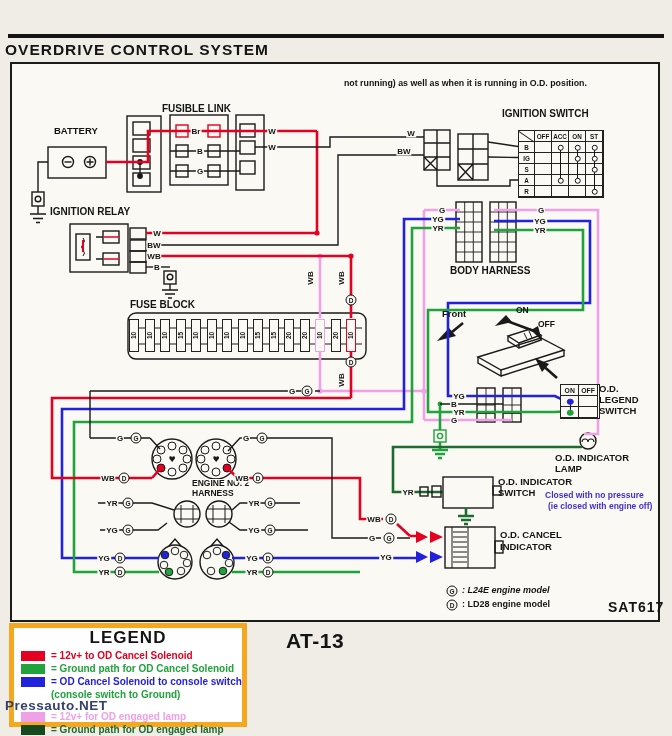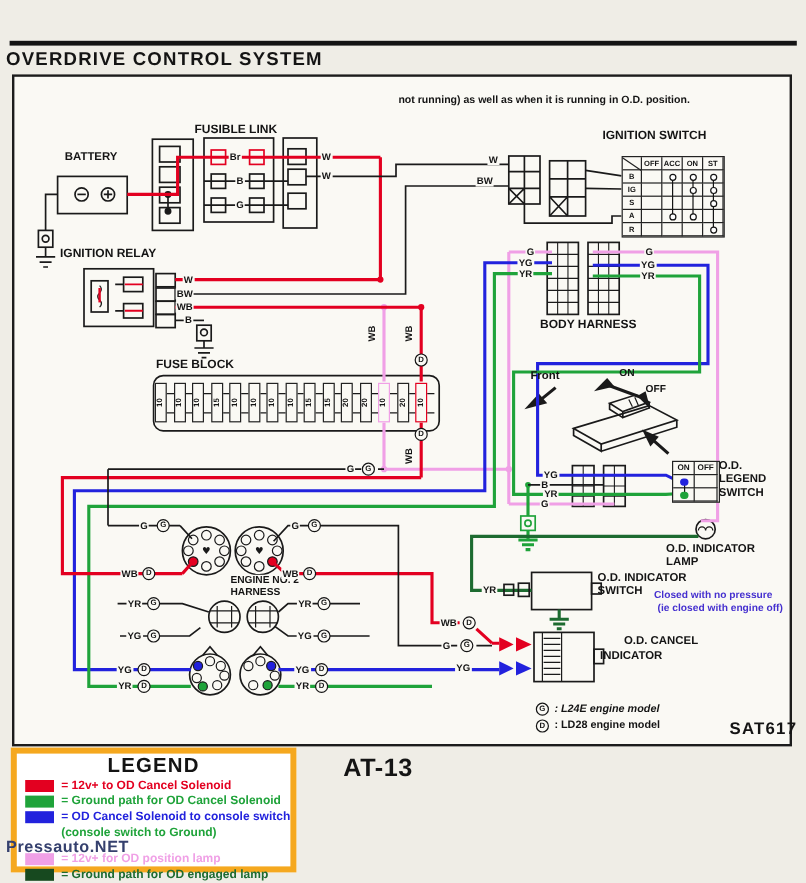--- a/index.html
+++ b/index.html
@@ -249,40 +249,40 @@
 
     <text x="172" y="462" font-size="8" text-anchor="middle" fill="#1a1a1a" font-family="DejaVu Sans">♥</text>
     <text x="216" y="462" font-size="8" text-anchor="middle" fill="#1a1a1a" font-family="DejaVu Sans">♥</text>
 
     <g stroke="#1a1a1a" fill="none" stroke-width="1.4">
       <rect x="420" y="487" width="8" height="9"></rect>
         <rect x="432" y="486" width="9" height="11"></rect>
     </g>
   </svg>
 
-  <div class="lbl" style="left:332px;top:79px;font-size:8.8px;z-index:3;text-align:right;">not running) as well as when it is running in O.D. position.</div>
+  <div class="lbl" style="left:344px;top:79px;font-size:8.8px;z-index:3;text-align:right;">not running) as well as when it is running in O.D. position.</div>
 
   <div class="lbl" style="left:54px;top:126px;font-size:9.5px;z-index:3;">BATTERY</div>
   <div class="lbl" style="left:162px;top:104px;font-size:10px;z-index:3;">FUSIBLE LINK</div>
   <div class="lbl" style="left:502px;top:109px;font-size:10px;z-index:3;">IGNITION SWITCH</div>
   <div class="lbl" style="left:50px;top:207px;font-size:10px;z-index:3;">IGNITION RELAY</div>
   <div class="lbl" style="left:130px;top:300px;font-size:10px;z-index:3;">FUSE BLOCK</div>
   <div class="lbl" style="left:450px;top:266px;font-size:10px;z-index:3;">BODY HARNESS</div>
   <div class="lbl" style="left:192px;top:479px;font-size:8.5px;z-index:3;background:var(--boxbg);">ENGINE NO. 2</div>
   <div class="lbl" style="left:192px;top:489px;font-size:8.5px;z-index:3;background:var(--boxbg);">HARNESS</div>
   <div class="lbl" style="left:599px;top:384px;font-size:9.5px;z-index:3;">O.D.</div>
   <div class="lbl" style="left:599px;top:395px;font-size:9.5px;z-index:3;">LEGEND</div>
   <div class="lbl" style="left:599px;top:406px;font-size:9.5px;z-index:3;">SWITCH</div>
   <div class="lbl" style="left:555px;top:453px;font-size:9.5px;z-index:3;">O.D. INDICATOR</div>
   <div class="lbl" style="left:555px;top:464px;font-size:9.5px;z-index:3;">LAMP</div>
   <div class="lbl" style="left:498px;top:477px;font-size:9.5px;z-index:3;">O.D. INDICATOR</div>
   <div class="lbl" style="left:498px;top:488px;font-size:9.5px;z-index:3;">SWITCH</div>
   <div class="lbl" style="left:545px;top:491px;font-size:8.5px;color:#4530cf;z-index:3;">Closed with no pressure</div>
   <div class="lbl" style="left:548px;top:502px;font-size:8.5px;color:#4530cf;z-index:3;">(ie closed with engine off)</div>
-  <div class="lbl" style="left:500px;top:530px;font-size:9.5px;z-index:3;margin-left:20px;">O.D. CANCEL</div>
+  <div class="lbl" style="left:500px;top:530px;font-size:9.5px;z-index:3;">O.D. CANCEL</div>
   <div class="lbl" style="left:500px;top:542px;font-size:9.5px;z-index:3;">INDICATOR</div>
   <div class="lbl" style="left:442px;top:309px;font-size:9.5px;z-index:3;">Front</div>
   <div class="lbl" style="left:516px;top:306px;font-size:8.5px;z-index:3;">ON</div>
   <div class="lbl" style="left:538px;top:320px;font-size:8.5px;z-index:3;">OFF</div>
   <div class="lbl" style="left:608px;top:600px;font-size:14px;letter-spacing:1px;z-index:3;">SAT617</div>
   <div class="lbl" style="left:286px;top:630px;font-size:21px;letter-spacing:0.5px;">AT-13</div>
 
   <div style="position:absolute;left:444px;top:585px;z-index:3;">
     <span class="ring" style="left:8px;top:6px;">G</span>
     <span class="lbl" style="left:18px;top:1px;font-size:9px;position:absolute;font-style:italic;">: L24E engine model</span>
@@ -458,19 +458,19 @@
       <div class="tcirc" style="left: 9.2px; top: 27.5px; background: rgb(31, 163, 58); border-color: rgb(31, 163, 58);"></div>
     </div>
 
   <div id="legend-box">
     <div class="lbl" style="position:relative;left:0;top:1px;width:100%;text-align:center;font-size:17px;letter-spacing:1px;">LEGEND</div>
     <div id="legend-rows">
         <div class="leg-row"><span class="leg-sw" style="background: rgb(227, 0, 32);"></span><span class="leg-tx" style="color: rgb(227, 0, 32);">= 12v+ to OD Cancel Solenoid</span></div>
         <div class="leg-row"><span class="leg-sw" style="background: rgb(31, 163, 58);"></span><span class="leg-tx" style="color: rgb(31, 163, 58);">= Ground path for OD Cancel Solenoid</span></div>
         <div class="leg-row"><span class="leg-sw" style="background: rgb(34, 34, 221);"></span><span class="leg-tx" style="color: rgb(34, 34, 221);">= OD Cancel Solenoid to console switch</span></div>
         <div class="leg-row" style="margin-left: 37px;"><span class="leg-tx" style="color: rgb(31, 163, 58);">(console switch to Ground)</span></div>
-        <div class="leg-row" style="margin-top: 10px;"><span class="leg-sw" style="background: rgb(240, 160, 230);"></span><span class="leg-tx" style="color: rgb(240, 160, 230);">= 12v+ for OD position lamp</span></div>
+        <div class="leg-row" style="margin-top: 10px;"><span class="leg-sw" style="background: rgb(240, 160, 230);"></span><span class="leg-tx" style="color: rgb(240, 160, 230);">= 12v+ for OD engaged lamp</span></div>
         <div class="leg-row"><span class="leg-sw" style="background: rgb(23, 73, 31);"></span><span class="leg-tx" style="color: rgb(29, 107, 48);">= Ground path for OD engaged lamp</span></div>
       </div>
   </div>
   <div id="watermark">Pressauto.NET</div>
 
 </div>
 
 </body></html>

